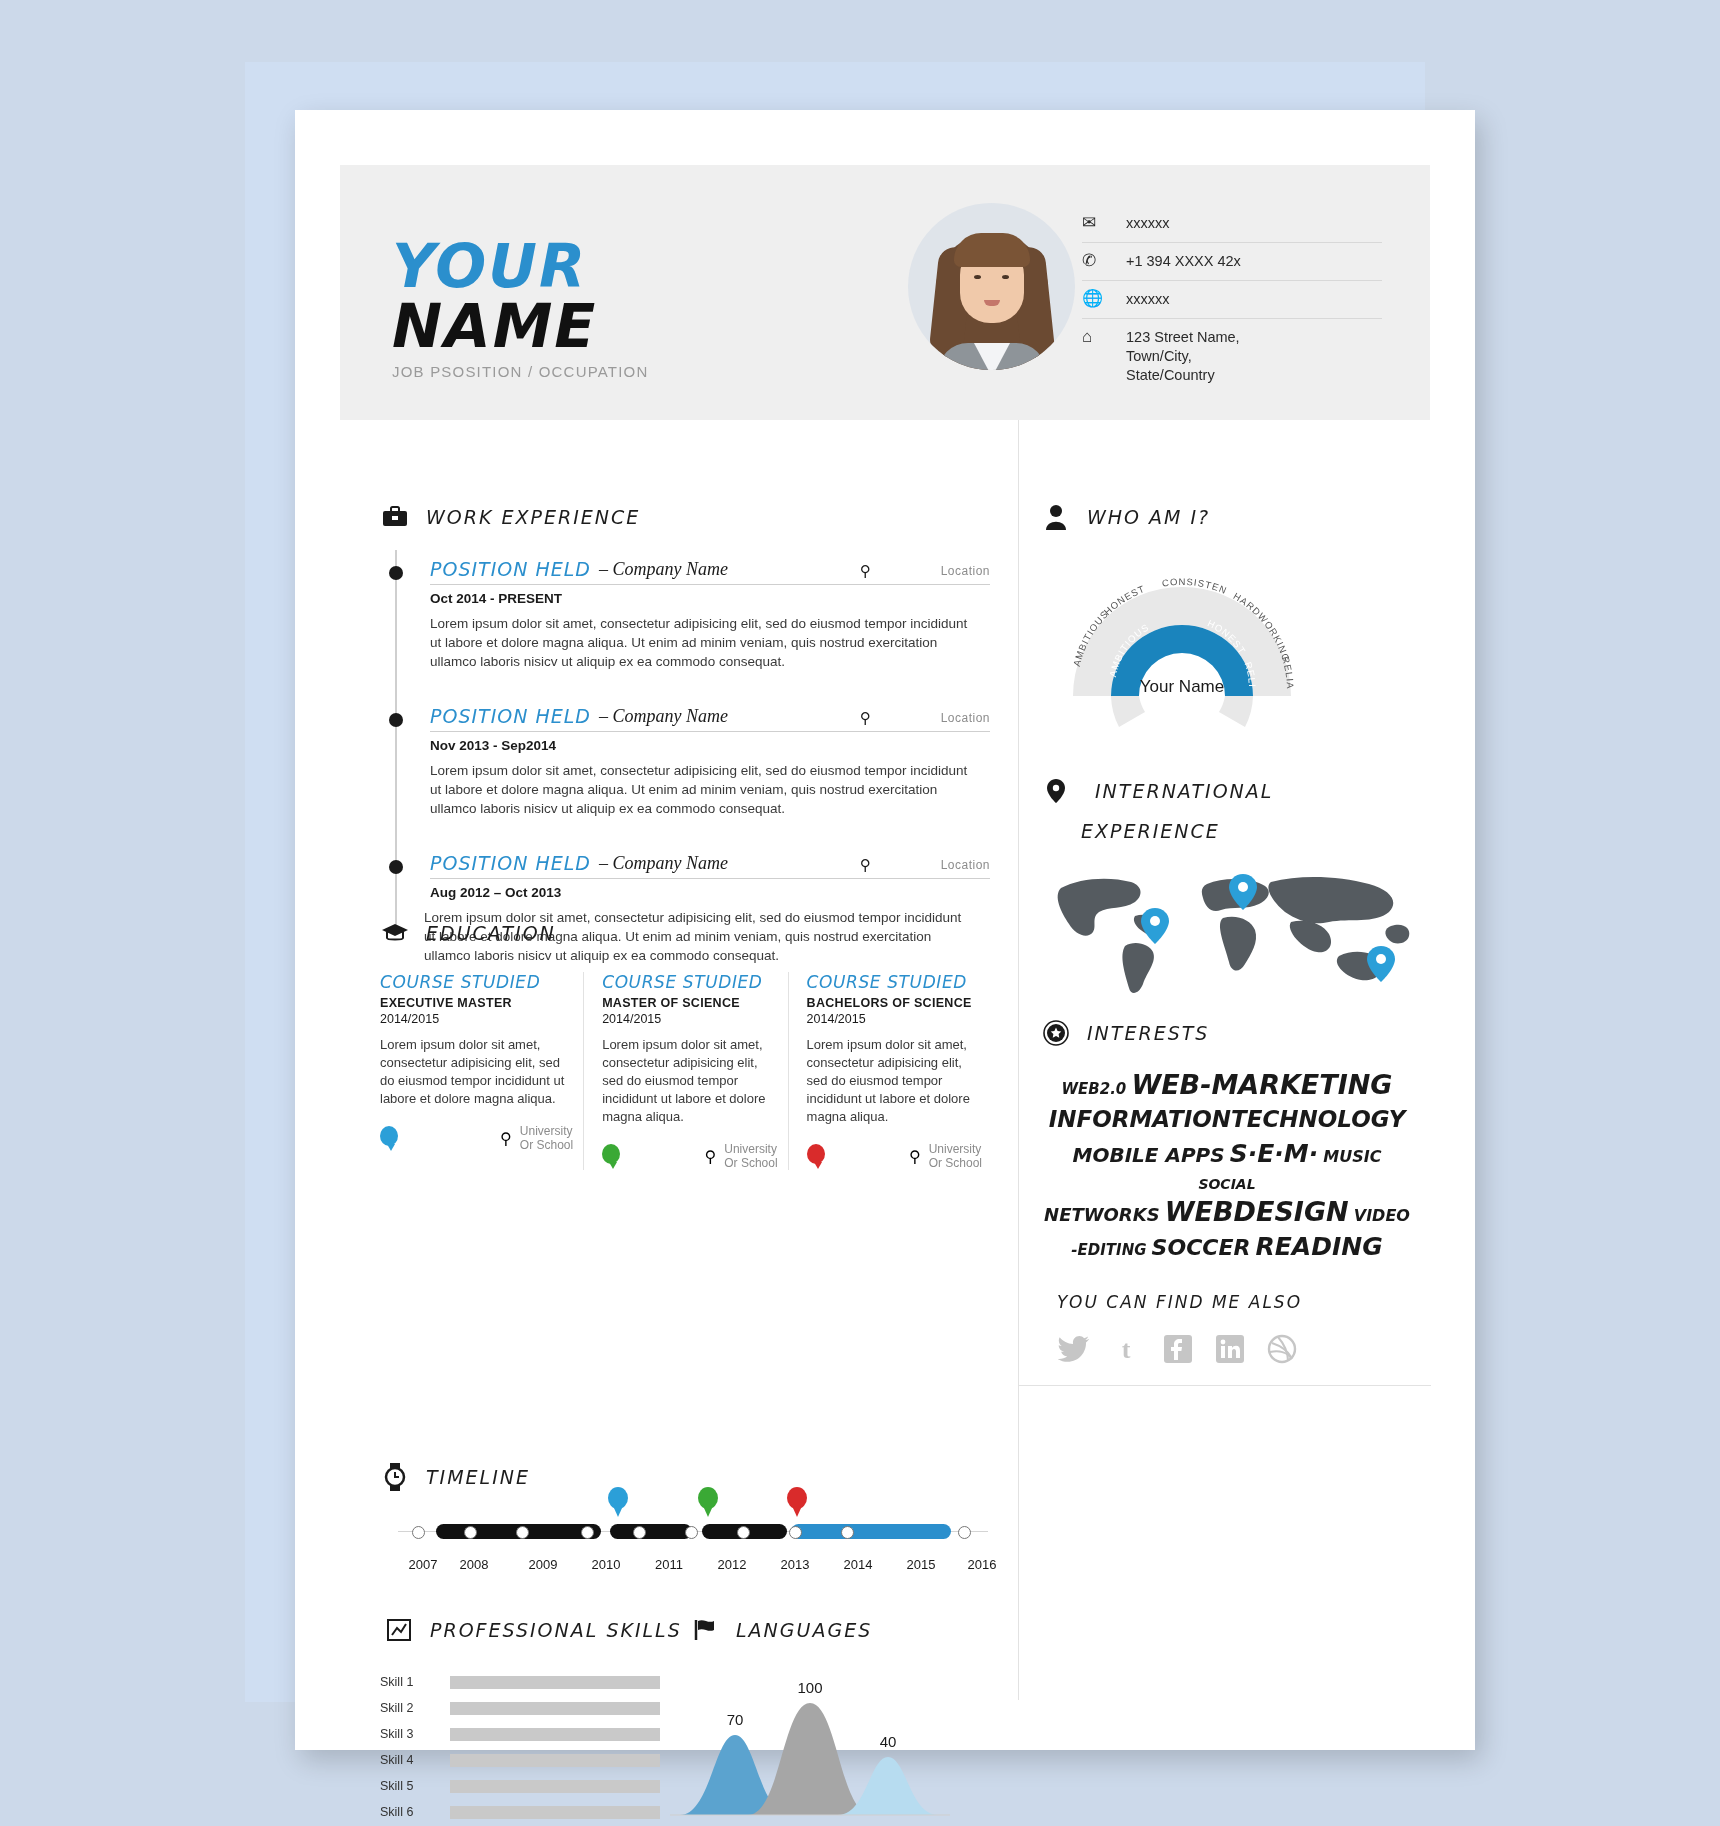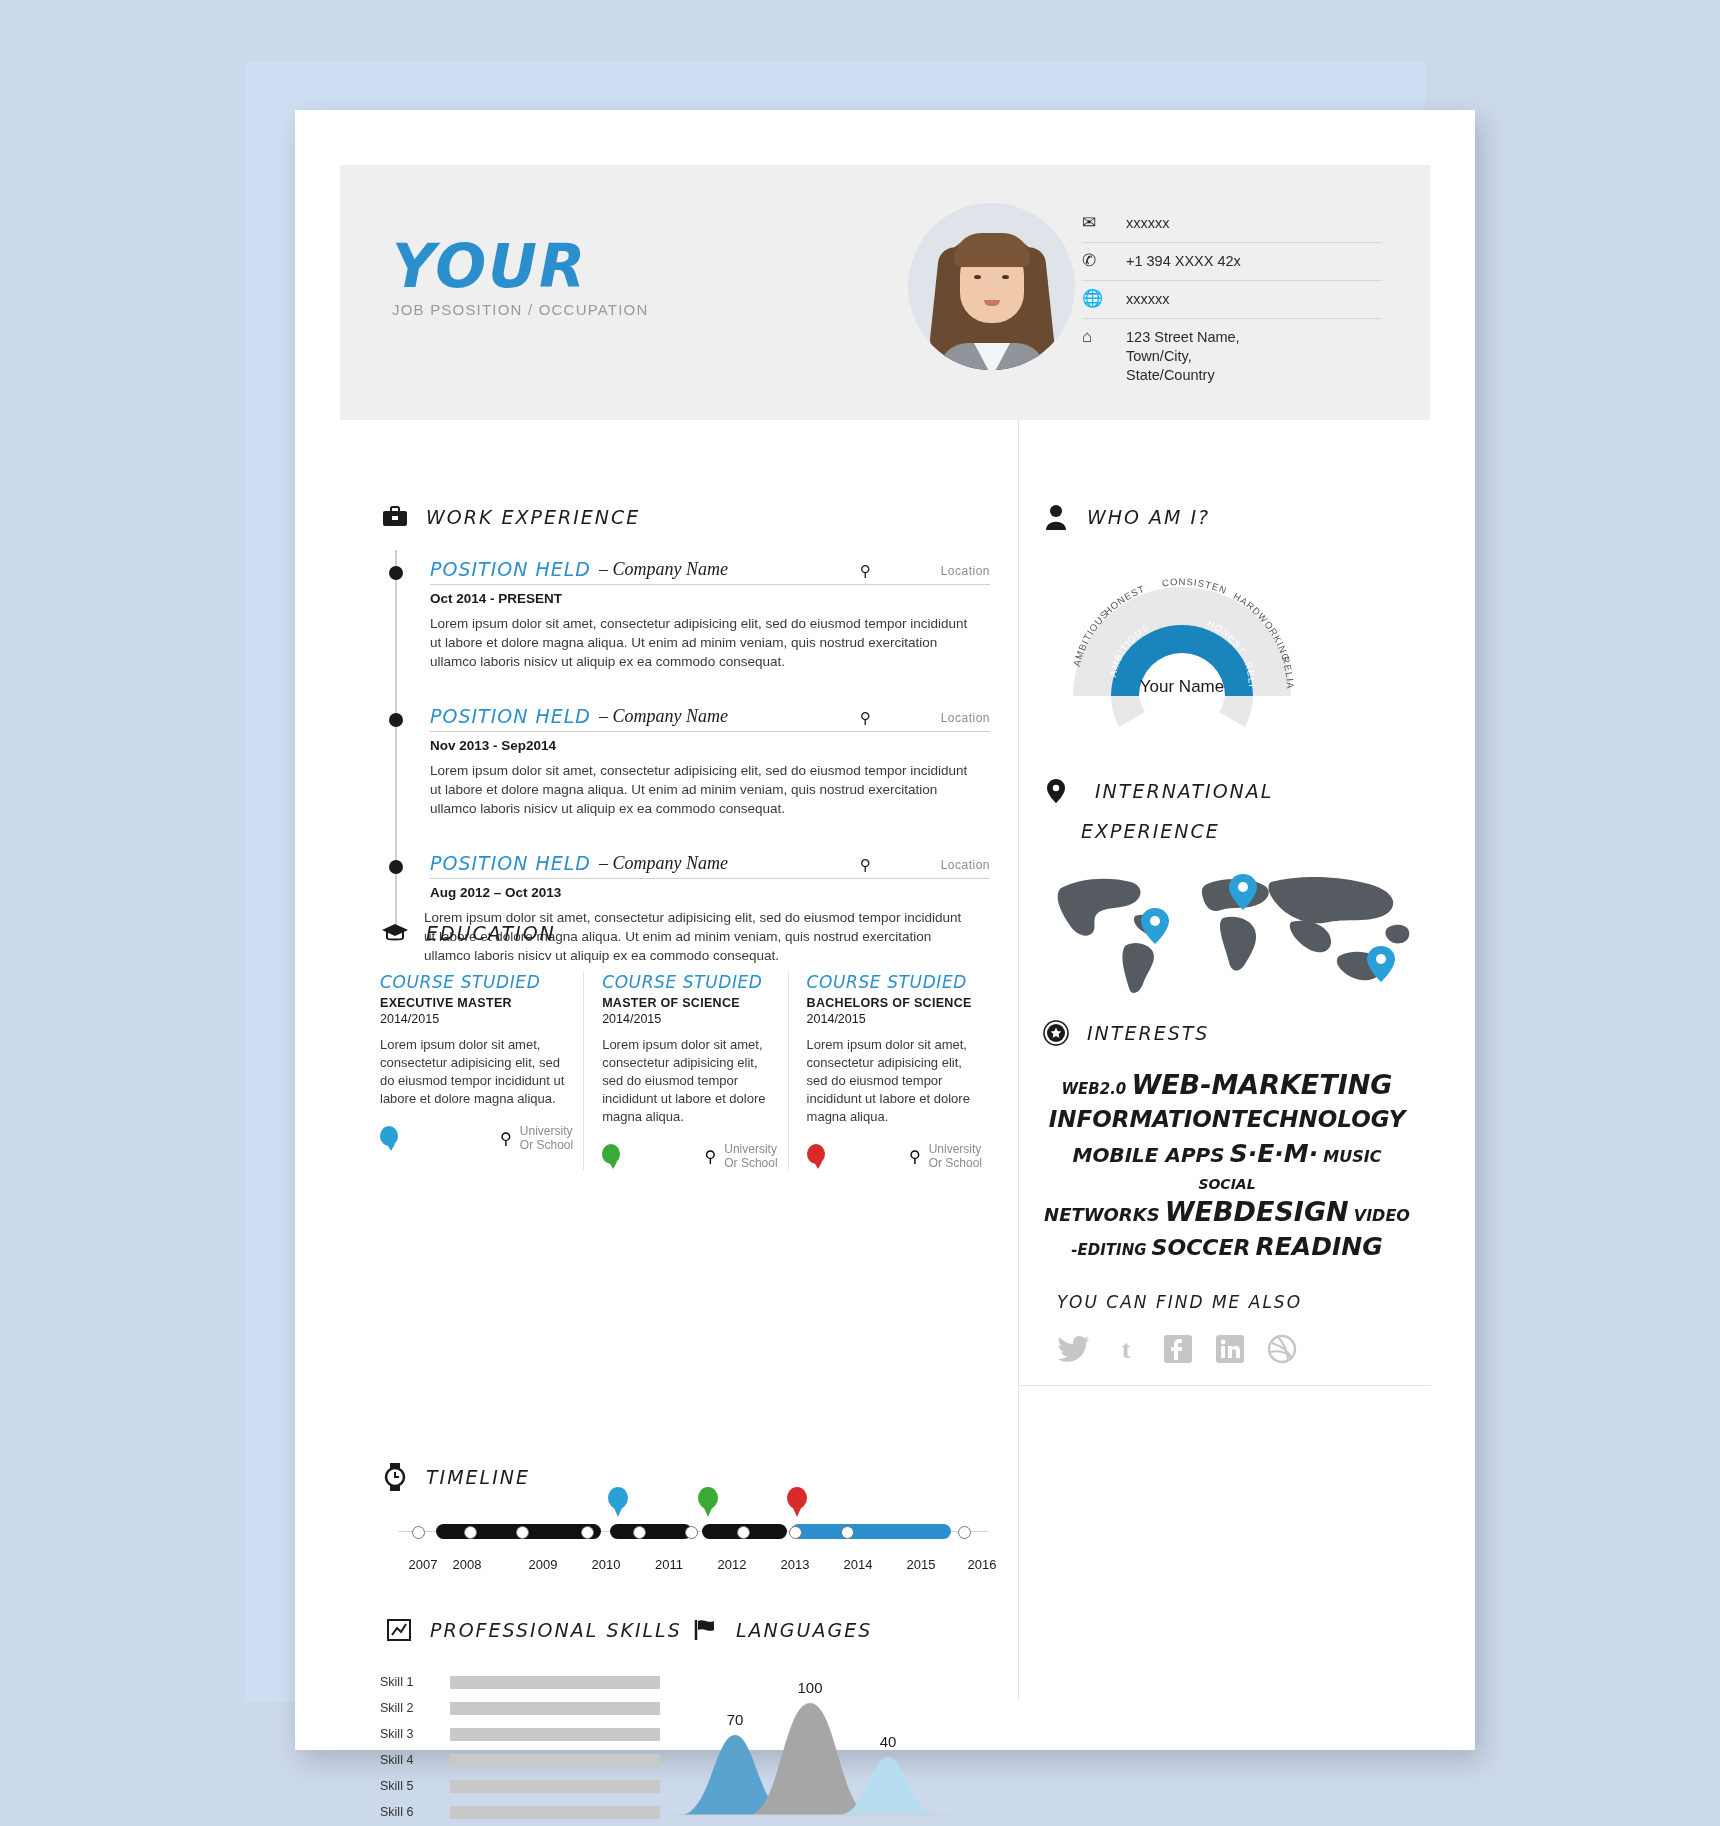--- a/index.html
+++ b/index.html
@@ -128,20 +128,21 @@
 </head>
 <body>
 
 <div class="backsheet"></div>
 
 <div class="page">
 
   <div class="header">
     <div class="name-wrap">
       <div class="name-first">YOUR</div>
+      <div class="name-last">NAME</div>
       <div class="job-title">JOB PSOSITION / OCCUPATION</div>
     </div>
 
     <div class="photo">
       <div class="hair-back"></div>
       <div class="hair-l"></div>
         <div class="hair-r"></div>
       <div class="face"></div>
       <div class="hair-front"></div>
       <div class="eye l"></div>
@@ -340,21 +341,21 @@
             </svg>
         </span>
         <span class="tbal" style="left:388px">
           <svg width="22" height="30" viewBox="0 0 22 30">
               <ellipse cx="11" cy="11" rx="10" ry="11" fill="#d92b2b"></ellipse>
               <path d="M7 21 L11 30 L15 21 Z" fill="#d92b2b"></path>
             </svg>
         </span>
 
         <span class="yr" style="left:25px">2007</span>
-        <span class="yr" style="left:69px">2008</span>
+        <span class="yr" style="left:76px">2008</span>
         <span class="yr" style="left:145px">2009</span>
         <span class="yr" style="left:208px">2010</span>
         <span class="yr" style="left:271px">2011</span>
         <span class="yr" style="left:334px">2012</span>
         <span class="yr" style="left:397px">2013</span>
         <span class="yr" style="left:460px">2014</span>
         <span class="yr" style="left:523px">2015</span>
         <span class="yr" style="left:584px">2016</span>
       </div>
     </div>

